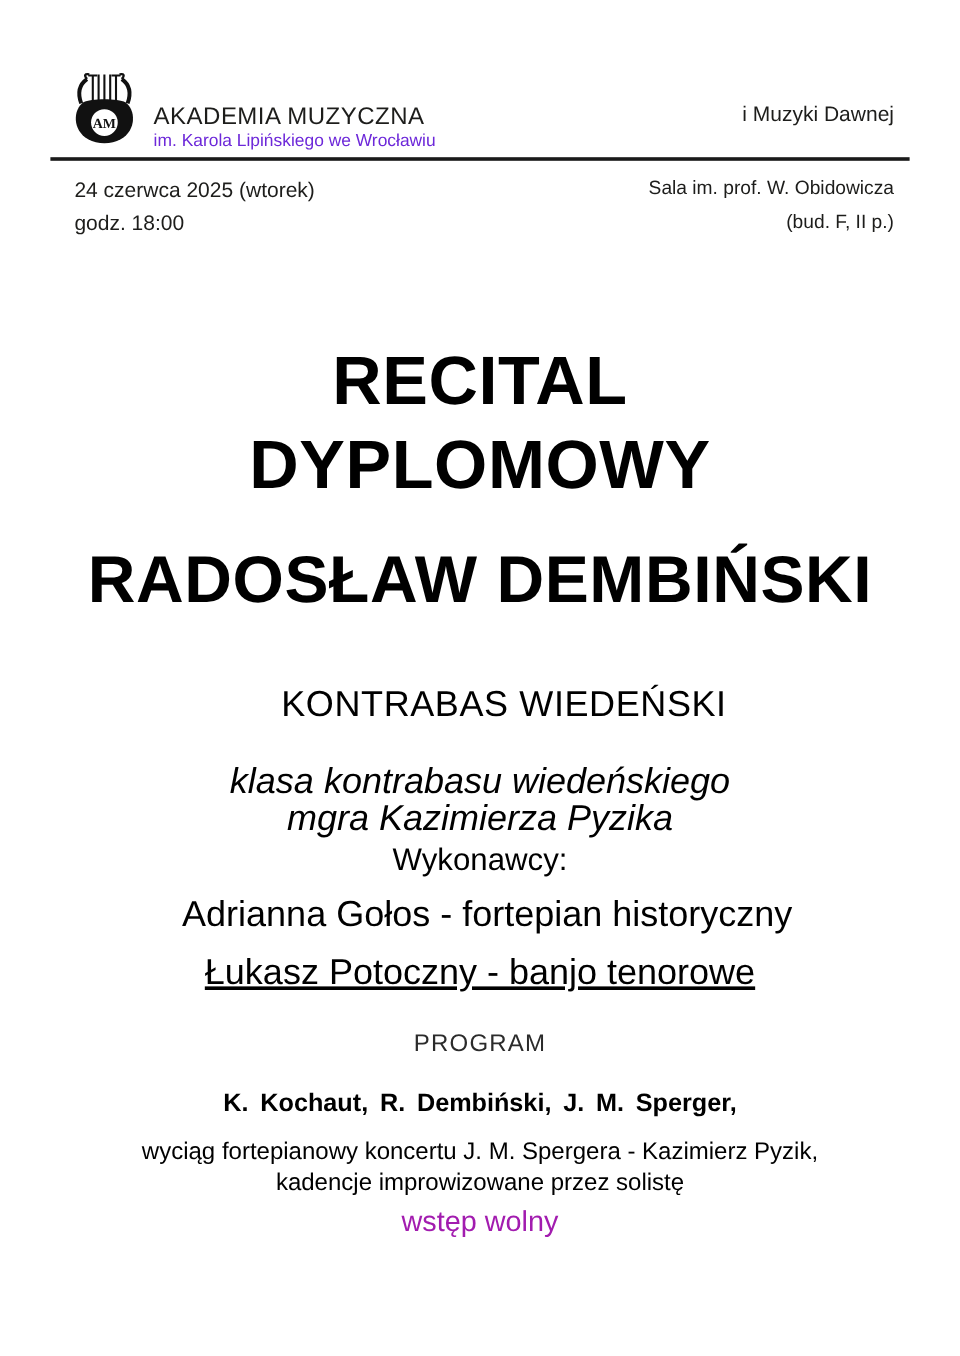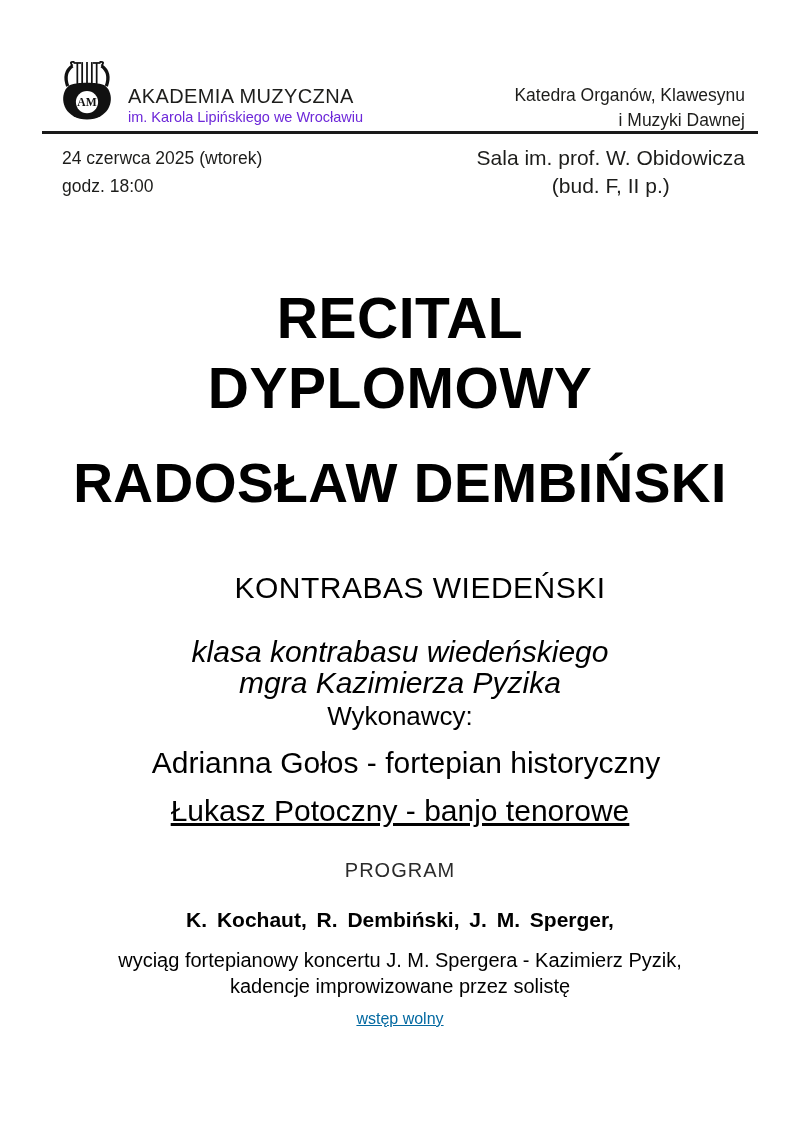--- a/index.html
+++ b/index.html
@@ -70,22 +70,22 @@
     top: 144px;
     text-align: left;
     font-size: 17.5px;
     line-height: 28px;
     color: #1d1d1b;
   }
   .info-right {
     position: absolute;
     right: 55px;
     top: 144px;
-    text-align: center;
-    font-size: 21px;
+    text-align: right;
+    font-size: 16px;
     line-height: 28px;
     color: #1d1d1b;
   }
   
   .main {
     position: absolute;
     top: 283px;
     left: 0;
     width: 100%;
     text-align: center;
@@ -147,25 +147,24 @@
     line-height: 26px;
     margin-top: 25px;
     word-spacing: 4px;
   }
   .note {
     font-size: 20px;
     line-height: 26px;
     margin-top: 14px;
   }
   .admission {
-    font-size: 16px;
+    font-size: 24px;
     line-height: 30px;
     margin-top: 5px;
-    color: #0369a1;
-    text-decoration: underline;
+    color: #a21caf;
   }
 </style>
 </head>
 <body>
 
 <div class="page">
 
   <div class="logo-row">
     <span>
       <svg class="lyre" viewBox="0 0 60 64" xmlns="http://www.w3.org/2000/svg">
@@ -187,21 +186,20 @@
         <text x="30" y="48" text-anchor="middle" font-family="Liberation Serif, serif" font-weight="bold" font-size="12" fill="#111">AM</text>
       </svg>
     </span>
     <div class="logo-text">
       <div class="academy-name">AKADEMIA MUZYCZNA</div>
       <div class="academy-sub">im. Karola Lipińskiego we Wrocławiu</div>
     </div>
   </div>
 
   <div class="dept">
-    <div>Katedra Organów, Klawesynu</div>
     <div>i Muzyki Dawnej</div>
   </div>
 
   <div class="rule"></div>
 
   <div class="info-left">
     <div>24 czerwca 2025 (wtorek)</div>
     <div>godz. 18:00</div>
   </div>
   <div class="info-right">

